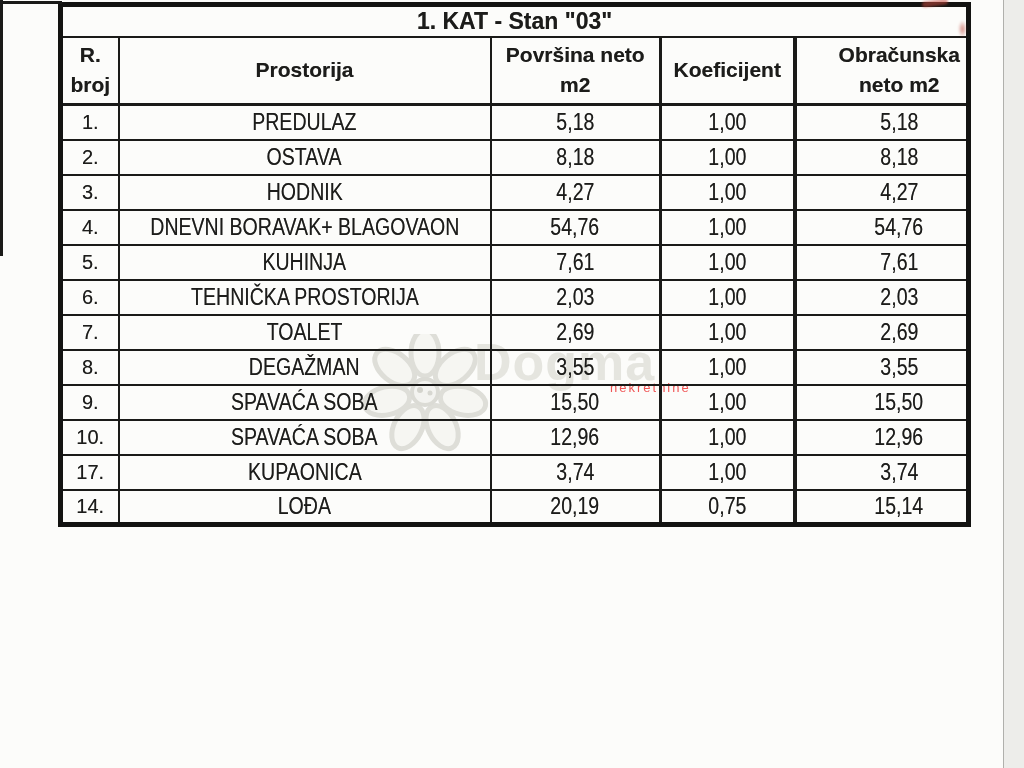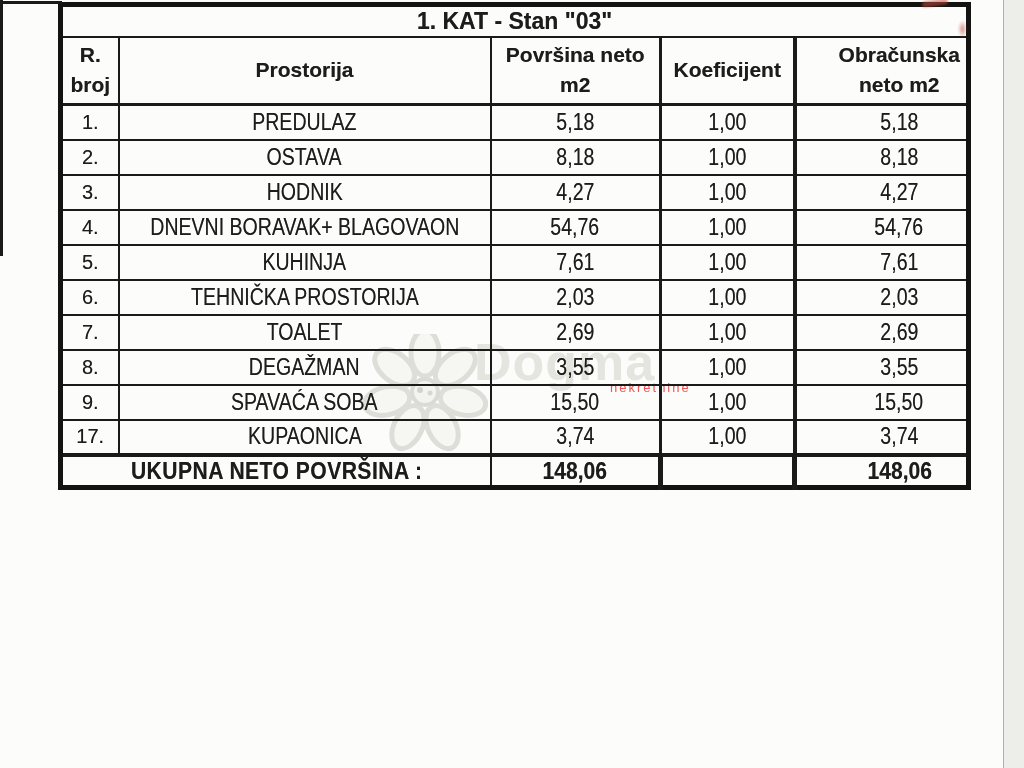--- a/index.html
+++ b/index.html
@@ -172,39 +172,41 @@
   <td class="c-net"><span class="cond">3,55</span></td>
           </tr>
           <tr class="data-row">
   <td class="c-num">9.</td>
   <td class="c-name"><span class="cond">SPAVAĆA SOBA</span></td>
   <td class="c-area"><span class="cond">15,50</span></td>
   <td class="c-coef"><span class="cond">1,00</span></td>
   <td class="c-net"><span class="cond">15,50</span></td>
           </tr>
           <tr class="data-row">
+  <td class="c-num">10.</td>
+  <td class="c-name"><span class="cond">SPAVAĆA SOBA</span></td>
+  <td class="c-area"><span class="cond">12,96</span></td>
+  <td class="c-coef"><span class="cond">1,00</span></td>
+  <td class="c-net"><span class="cond">12,96</span></td>
+          </tr>
+          <tr class="data-row">
   <td class="c-num">17.</td>
   <td class="c-name"><span class="cond">KUPAONICA</span></td>
   <td class="c-area"><span class="cond">3,74</span></td>
   <td class="c-coef"><span class="cond">1,00</span></td>
   <td class="c-net"><span class="cond">3,74</span></td>
           </tr>
-          <tr class="subtotal">
-        <td colspan="2">
-          <span class="total-label">UKUPNA NETO POVRŠINA :</span>
-        </td>
-        <td class="c-area">
-          <span class="total-num">148,06</span>
-        </td>
-        <td class="c-coef thick-lr"></td>
-        <td class="c-net">
-          <span class="total-num">148,06</span>
-        </td>
-      </tr>
-
+
+      <tr class="data-row">
+  <td class="c-num">14.</td>
+  <td class="c-name"><span class="cond">LOĐA</span></td>
+  <td class="c-area"><span class="cond">20,19</span></td>
+  <td class="c-coef"><span class="cond">0,75</span></td>
+  <td class="c-net"><span class="cond">15,14</span></td>
+          </tr>
     </tbody>
       </table>
   </div>
 
   <div class="left-edge-line"></div>
   <div class="top-edge-line"></div>
   <div class="red-smudge-a"></div>
   <div class="red-smudge-b"></div>
   <div class="right-strip"></div>
 </div>

